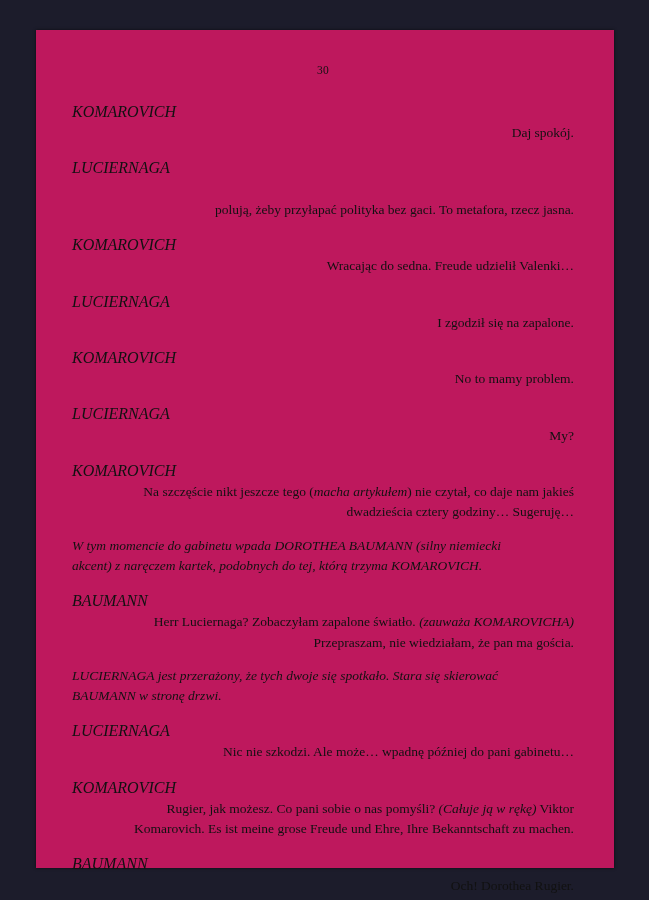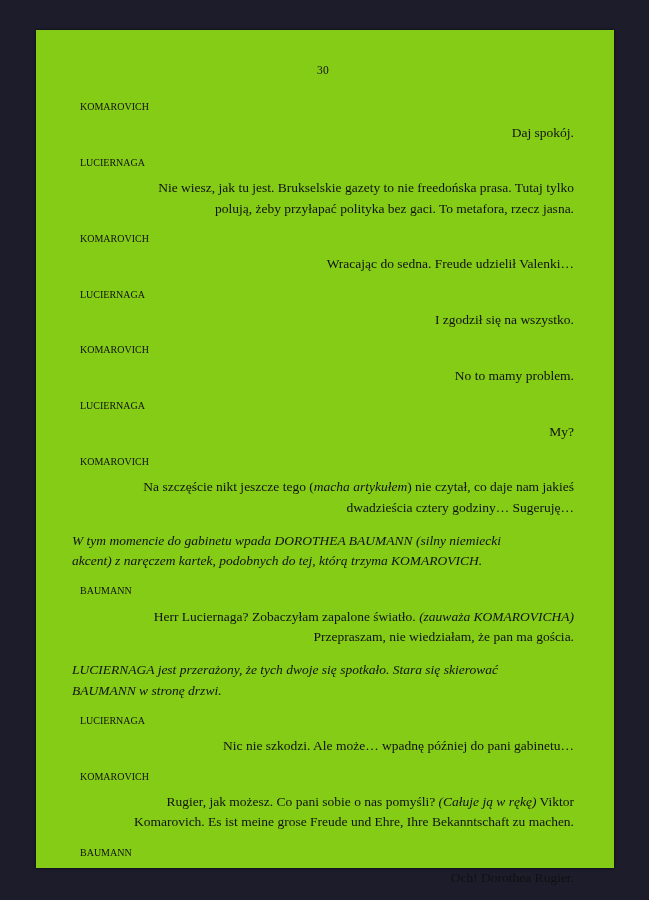--- a/index.html
+++ b/index.html
@@ -12,21 +12,21 @@
     background: #1c1c2b;
     font-family: "Liberation Serif", serif;
     overflow: hidden;
   }
   #page-wrap {
     position: absolute;
     left: 36px;
     top: 30px;
     width: 578px;
     height: 838px;
-    background: #84cc16;
+    background: #be185d;
     box-shadow: 0 0 3px rgba(0,0,0,0.6);
   }
   #page-inner {
     position: absolute;
     left: 0;
     top: 0;
     right: 0;
     bottom: 0;
     padding: 34px 40px 30px 36px;
     box-sizing: border-box;
@@ -35,24 +35,25 @@
     text-align: center;
     font-size: 11.5px;
     color: #111;
     letter-spacing: 0.3px;
     margin: 0 0 24px 0;
   }
   .block {
     margin: 0 0 13px 0;
   }
   .speaker {
-    font-size: 10px;
+    font-size: 16px;
     line-height: 1.45;
     color: #111;
-    margin: 8px;
+    margin: 0;
+    font-style: italic;
   }
   .line {
     font-size: 13.5px;
     line-height: 1.5;
     color: #111;
     margin: 0;
     text-align: right;
   }
   .stage {
     font-size: 13.5px;
@@ -71,29 +72,29 @@
 <div id="page-wrap">
   <div id="page-inner">
     <div class="page-number">30</div>
     <div id="script-body">
         <div class="block">
           <p class="speaker">KOMAROVICH</p>
           <p class="line"><span><span>Daj spokój.</span></span></p>
         </div>
         <div class="block">
           <p class="speaker">LUCIERNAGA</p>
-          <p class="line"><span><span>Nie wiesz, jak tu jest. Brukselskie gazety to nie freedońska prasa. Tutaj tylko</span></span><br><span><span>polują, żeby przyłapać polityka bez gaci. To metafora, rzecz jasna.</span></span></p>
+          <p class="line"><br><span><span>polują, żeby przyłapać polityka bez gaci. To metafora, rzecz jasna.</span></span></p>
         </div>
         <div class="block">
           <p class="speaker">KOMAROVICH</p>
           <p class="line"><span><span>Wracając do sedna. Freude udzielił Valenki…</span></span></p>
         </div>
         <div class="block">
           <p class="speaker">LUCIERNAGA</p>
-          <p class="line"><span><span>I zgodził się na wszystko.</span></span></p>
+          <p class="line"><span><span>I zgodził się na zapalone.</span></span></p>
         </div>
         <div class="block">
           <p class="speaker">KOMAROVICH</p>
           <p class="line"><span><span>No to mamy problem.</span></span></p>
         </div>
         <div class="block">
           <p class="speaker">LUCIERNAGA</p>
           <p class="line"><span><span>My?</span></span></p>
         </div>
         <div class="block">

